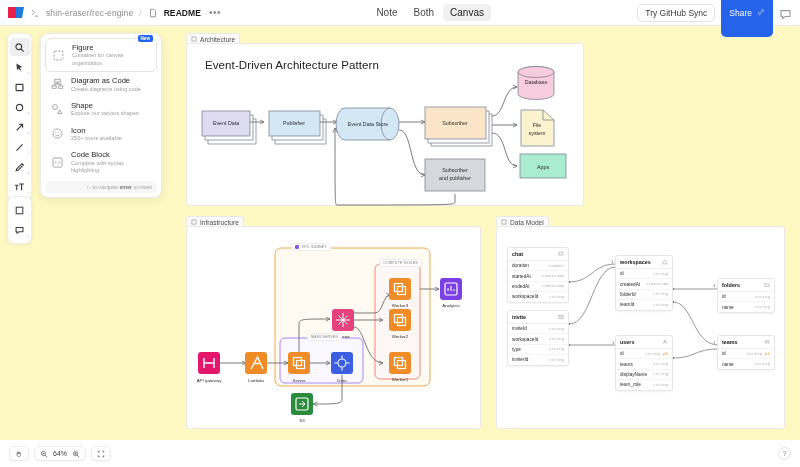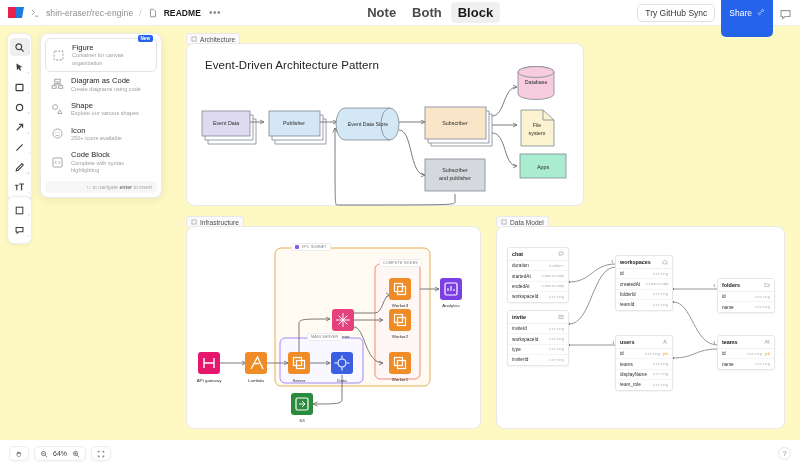--- a/index.html
+++ b/index.html
@@ -21,21 +21,21 @@
   .logo .l1 { position: absolute; left: 0; top: 0; width: 8px; height: 11px; background: #e8204a; clip-path: polygon(0 0,100% 0,100% 100%,0 100%); }
   .logo .l2 { position: absolute; left: 8px; top: 0; width: 8px; height: 11px; background: #1f7ae0; clip-path: polygon(0 0,100% 0,75% 100%,0 100%); }
   .crumb-ico { width: 10px; height: 10px; color: #9a9a9a; display: flex; align-items: center; }
   .crumb-repo { font-size: 8.5px; color: #8c8c8c; letter-spacing: .1px; }
   .crumb-sep { font-size: 8.5px; color: #c9c9c9; }
   .crumb-file { font-size: 8.5px; color: #1b1b1b; font-weight: 700; letter-spacing: .1px; }
   .dots { font-size: 10px; color: #8c8c8c; letter-spacing: .5px; padding: 0 2px; cursor: pointer; }
   .spacer { flex: 1; }
   .segmented { display: flex; align-items: center; gap: 2px; }
   .seg {
-    font-size: 13px; color: #4a4a4a; padding: 3px 7px; border-radius: 4px; cursor: pointer; font-weight: bold;
+    font-size: 10px; color: #4a4a4a; padding: 3px 7px; border-radius: 4px; cursor: pointer;
   }
   .seg.active { background: #f0f0f0; color: #1b1b1b; }
   .ghbtn {
     font-size: 8.5px; color: #3a3a3a; padding: 3px 7px; border: 1px solid #e2e2e2;
     border-radius: 5px; background: #fff; cursor: pointer;
   }
   .sharebtn {
     font-size: 8.5px; color: #fff; background: #2563eb; padding: 19px 8px;
     border-radius: 5px; display: flex; align-items: center; gap: 5px; cursor: pointer;
   }
@@ -103,21 +103,21 @@
   .insert-foot b { color: #7a7a7a; }
 
   
   .sec-label {
     display: inline-flex; align-items: center; gap: 3px;
     font-size: 6.6px; color: #4f4f4f; background: #fafafa;
     border: 1px solid #e8e8e8; border-radius: 3px; padding: 1.5px 4px;
   }
   .sec-label svg { width: 6px; height: 6px; color: #8f8f8f; }
   .frame {
-    background: #fff; border: 1px solid #e9e9e9; border-radius: 8px; position: absolute;
+    background: #fff; border: 1px solid #e9e9e9; border-radius: 3px; position: absolute;
   }
 
   #arch-label { position: absolute; left: 186px; top: 33px; }
   #arch-frame { left: 186px; top: 43px; width: 398px; height: 163px; }
   #infra-label { position: absolute; left: 186px; top: 216px; }
   #infra-frame { left: 186px; top: 226px; width: 295px; height: 203px; }
   #dm-label { position: absolute; left: 496px; top: 216px; }
   #dm-frame { left: 496px; top: 226px; width: 289px; height: 203px; }
 
   .arch-title {
@@ -199,21 +199,21 @@
         </svg>
     </span>
     <span class="crumb-file">README</span>
     <span class="dots">•••</span>
 
     <div class="spacer"></div>
 
     <div class="segmented">
       <div class="seg">Note</div>
       <div class="seg">Both</div>
-      <div class="seg active">Block</div>
+      <div class="seg active">Canvas</div>
     </div>
 
     <div class="spacer"></div>
 
     <div class="ghbtn">Try GitHub Sync</div>
     <div class="sharebtn">
       <span>Share</span>
       <span class="lk">
         <svg viewBox="0 0 16 16" width="8" height="8" fill="none" stroke="#fff" stroke-width="1.6">
             <path d="M6.5 9.5l3-3M5 8L3.5 9.5a2.1 2.1 0 103 3L8 11M8 5l1.5-1.5a2.1 2.1 0 013 3L11 8"></path>

